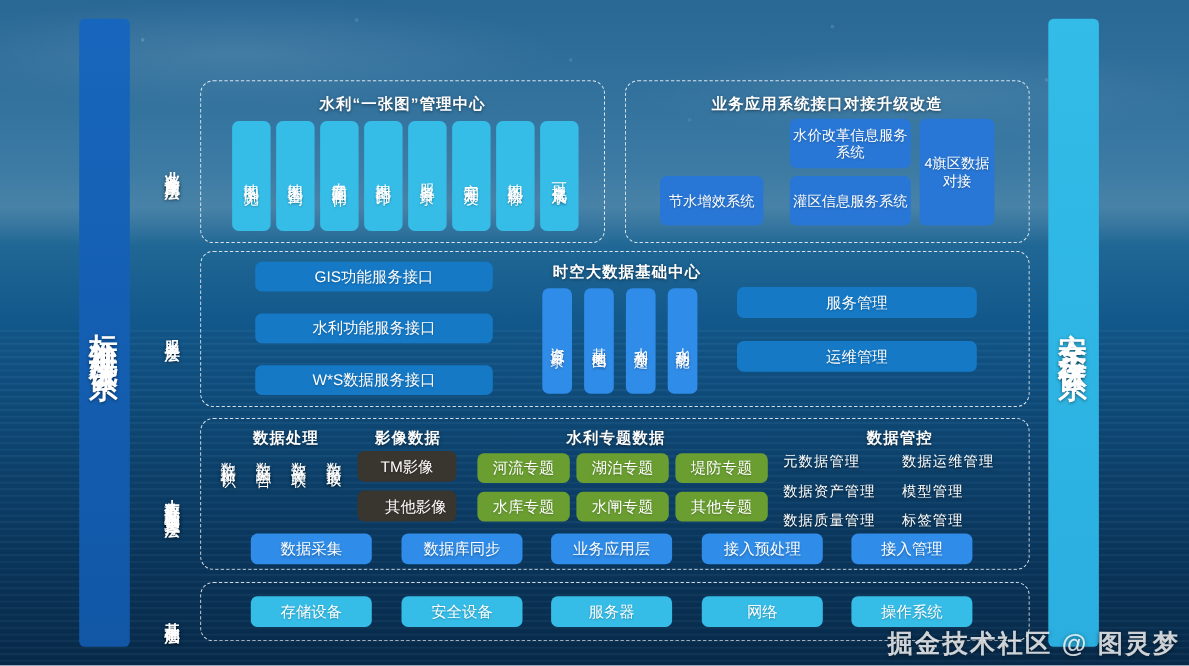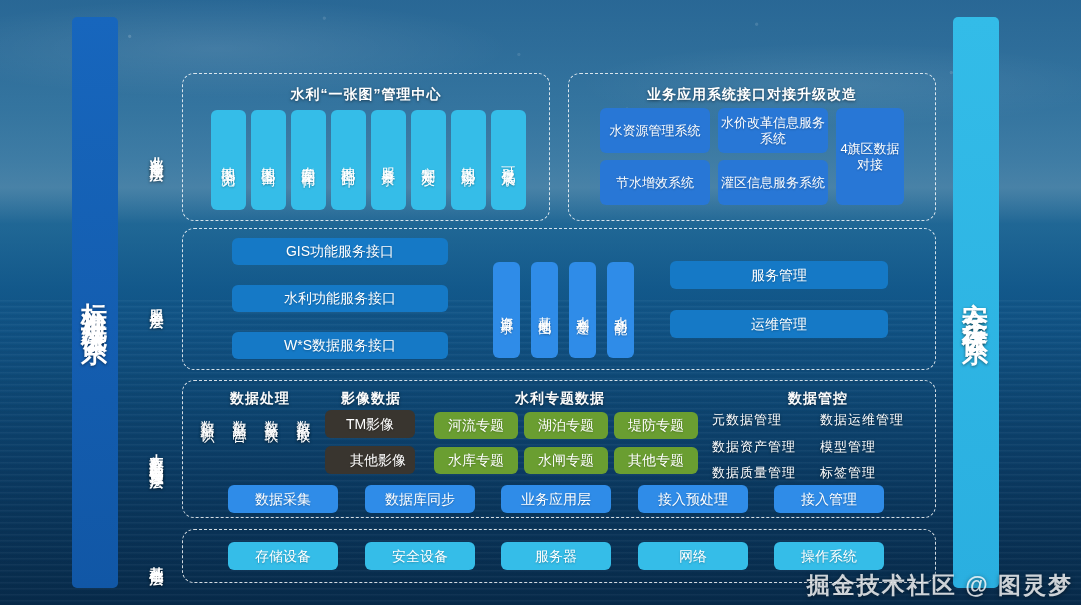--- a/index.html
+++ b/index.html
@@ -181,32 +181,32 @@
   <div class="chip v cyan" style="left:291px; top:110px; width:35px; height:100px; font-size:14px;">专题图制作</div>
   <div class="chip v cyan" style="left:331px; top:110px; width:35px; height:100px; font-size:14px;">地图打印</div>
   <div class="chip v cyan" style="left:371px; top:110px; width:35px; height:100px; font-size:14px;">服务目录</div>
   <div class="chip v cyan" style="left:411px; top:110px; width:35px; height:100px; font-size:14px;">定制开发</div>
   <div class="chip v cyan" style="left:451px; top:110px; width:35px; height:100px; font-size:14px;">地图绘标</div>
   <div class="chip v cyan" style="left:491px; top:110px; width:35px; height:100px; font-size:14px;">可视化展示</div>
 
   <div class="dash-box" style="left:568px; top:73px; width:368px; height:148px;"></div>
   <div class="group-title" style="left:568px; top:86px; width:368px;">业务应用系统接口对接升级改造</div>
 
-  <div class="chip blue" style="left:600px; top:108px; width:110px; height:45px; font-size:13px;">水资源管理系统</div>
   <div class="chip blue" style="left:718px; top:108px; width:110px; height:45px; font-size:13px;">水价改革信息服务系统</div>
   <div class="chip blue" style="left:836px; top:108px; width:68px;  height:97px; font-size:13px;">4旗区数据对接</div>
-  <div class="chip blue" style="left:600px; top:160px; width:110px; height:45px; font-size:13px;">节水增效系统</div>
+  <div class="chip blue" style="left:600px; top:160px; width:94px; height:45px; font-size:13px;">节水增效系统</div>
   <div class="chip blue" style="left:718px; top:160px; width:110px; height:45px; font-size:13px;">灌区信息服务系统</div>
 
   <div class="dash-box" style="left:182px; top:228px; width:754px; height:142px;"></div>
 
   <div class="chip blue2" style="left:232px; top:285px; width:216px; height:27px; font-size:14px;">水利功能服务接口</div>
   <div class="chip blue2" style="left:232px; top:238px; width:216px; height:27px; font-size:14px;">GIS功能服务接口</div>
   <div class="chip blue2" style="left:232px; top:332px; width:216px; height:27px; font-size:14px;">W*S数据服务接口</div>
 
+  <div class="group-title" style="left:470px; top:239px; width:200px; text-align:center;">时空大数据基础中心</div>
 
   <div class="chip v brite" style="left:493px; top:262px; width:27px; height:96px; font-size:13px;">资源目录</div>
   <div class="chip v brite" style="left:531px; top:262px; width:27px; height:96px; font-size:13px;">基础地图</div>
   <div class="chip v brite" style="left:569px; top:262px; width:27px; height:96px; font-size:13px;">水利专题</div>
   <div class="chip v brite" style="left:607px; top:262px; width:27px; height:96px; font-size:13px;">水利功能</div>
 
   <div class="chip blue2" style="left:670px; top:261px; width:218px; height:28px; font-size:14px;">服务管理</div>
   <div class="chip blue2" style="left:670px; top:310px; width:218px; height:28px; font-size:14px;">运维管理</div>
 
   <div class="dash-box" style="left:182px; top:380px; width:754px; height:138px;"></div>

